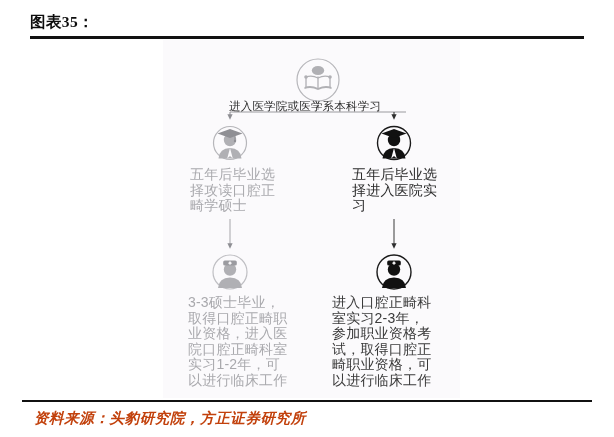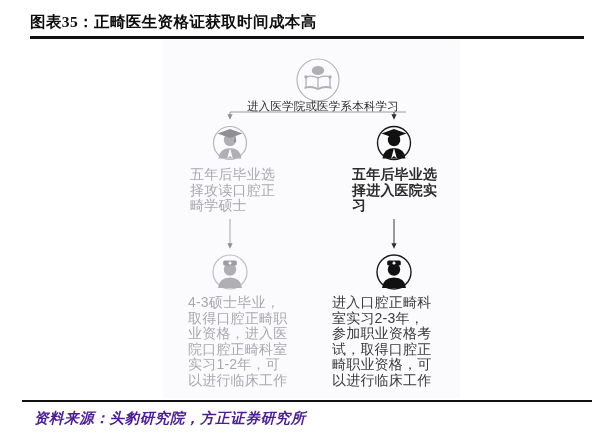--- a/index.html
+++ b/index.html
@@ -27,21 +27,21 @@
   }
   .title-text {
     font-family: "Liberation Serif", "DejaVu Serif", serif;
     font-size: 15.5px;
     font-weight: bold;
     color: #0d0d0d;
     letter-spacing: 0.4px;
     white-space: nowrap;
     line-height: 20px;
   }
-  #title-label { margin-right: 0; }
+  #title-label { margin-right: 32px; }
 
   #title-rule {
     position: absolute;
     left: 30px;
     top: 36px;
     width: 554px;
     height: 3px;
     background: #111111;
   }
 
@@ -86,67 +86,66 @@
   .text-gray  { color: #a9a9ad; }
   .text-dark  { color: #2b2b2b; }
   .text-mid   { color: #3a3a3a; }
 
   
   #root-caption {
     position: absolute;
     left: 229px;
     top: 99px;
     width: 170px;
-    text-align: right;
+    text-align: left;
     font-size: 11.5px;
     line-height: 15px;
     color: #2b2b2b;
     letter-spacing: 0.2px;
   }
 
   
   #node-root .icon-wrap   { left: 295px; top: 57px; }
   #node-l1   .icon-wrap   { left: 207px; top: 119px; }
   #node-r1   .icon-wrap   { left: 371px; top: 119px; }
   #node-l2   .icon-wrap   { left: 207px; top: 249px; }
   #node-r2   .icon-wrap   { left: 371px; top: 249px; }
 
   #text-l1 { left: 190px; top: 167px; width: 95px; }
-  #text-r1 { left: 352px; top: 167px; width: 92px; font-weight: bold; }
+  #text-r1 { left: 352px; top: 167px; width: 92px; }
   #text-l2 { left: 188px; top: 295px; width: 105px; }
   #text-r2 { left: 332px; top: 295px; width: 100px; }
 
   
   #footer-rule {
     position: absolute;
     left: 22px;
     top: 400px;
     width: 570px;
     height: 2px;
     background: #111111;
   }
   #footer-source {
     position: absolute;
     left: 34px;
     top: 409px;
     font-family: "Liberation Serif", "DejaVu Serif", serif;
     font-style: italic;
     font-weight: bold;
     font-size: 14.5px;
-    color: #4c1d95;
+    color: #c2410c;
     letter-spacing: 0.6px;
     white-space: nowrap;
   }
 </style>
 </head>
 <body>
 
 <div id="title-row">
   <span id="title-label" class="title-text">图表35：</span>
-  <span id="title-main" class="title-text">正畸医生资格证获取时间成本高</span>
 </div>
 <div id="title-rule"></div>
 
 <div id="figure-panel"></div>
 
 <svg id="diagram" viewBox="0 0 614 437" xmlns="http://www.w3.org/2000/svg">
   <defs>
     <marker id="ah-gray" markerWidth="7" markerHeight="7" refX="3.2" refY="3.2" orient="auto" markerUnits="strokeWidth">
       <path d="M0.4,0.6 L6,3.2 L0.4,5.8 z" fill="#8e8e93"></path>
     </marker>
@@ -219,21 +218,21 @@
     <svg viewBox="0 0 46 46" width="46" height="46" xmlns="http://www.w3.org/2000/svg">
       <circle cx="23" cy="23" r="17" fill="none" stroke="#bfbfc3" stroke-width="1.2"></circle>
       <circle cx="23" cy="20.5" r="6.2" fill="#b0b0b4"></circle>
       <rect x="16.2" y="11.5" width="13.6" height="5" rx="1.6" fill="#9b9ba0"></rect>
       <rect x="22.1" y="12.6" width="1.8" height="2.9" fill="#fbfafc"></rect>
       <rect x="21" y="13.7" width="4" height="0.8" fill="#fbfafc"></rect>
       <path d="M11 39 Q12 28.5 23 28.5 Q34 28.5 35 39 Z" fill="#b0b0b4"></path>
     </svg>
   </div>
 </div>
-<div class="node-text text-gray" id="text-l2">4-3硕士毕业，取得口腔正畸职业资格，进入医院口腔正畸科室实习1-2年，可以进行临床工作</div>
+<div class="node-text text-gray" id="text-l2">3-3硕士毕业，取得口腔正畸职业资格，进入医院口腔正畸科室实习1-2年，可以进行临床工作</div>
 
 <div class="node" id="node-r2">
   <div class="icon-wrap">
     <svg viewBox="0 0 46 46" width="46" height="46" xmlns="http://www.w3.org/2000/svg">
       <circle cx="23" cy="23" r="17" fill="none" stroke="#1a1a1a" stroke-width="1.4"></circle>
       <circle cx="23" cy="20.5" r="6.2" fill="#111111"></circle>
       <rect x="16.2" y="11.5" width="13.6" height="5" rx="1.6" fill="#111111"></rect>
       <rect x="22.1" y="12.6" width="1.8" height="2.9" fill="#fbfafc"></rect>
       <rect x="21" y="13.7" width="4" height="0.8" fill="#fbfafc"></rect>
       <path d="M11 39 Q12 28.5 23 28.5 Q34 28.5 35 39 Z" fill="#111111"></path>

